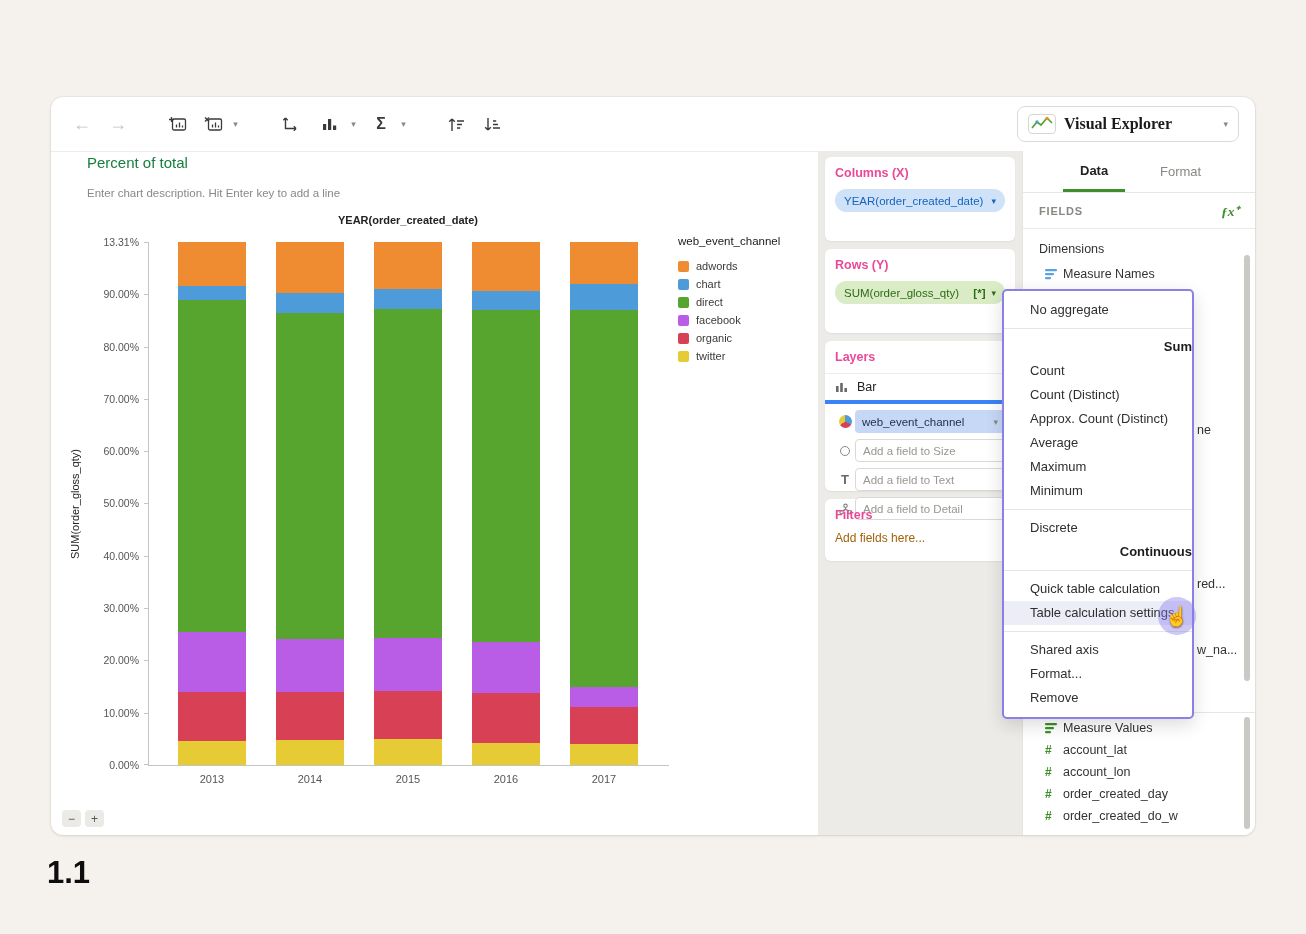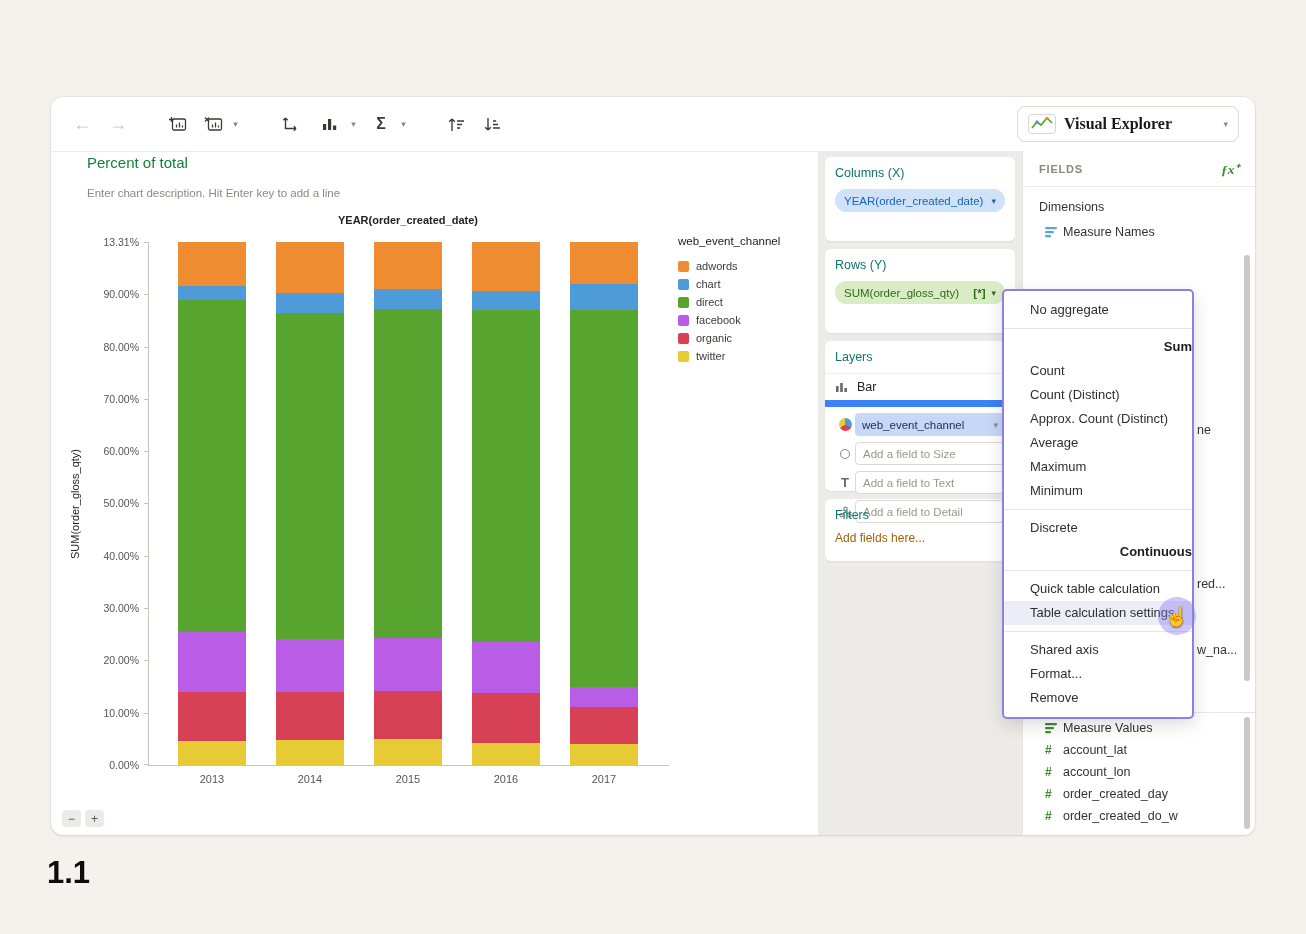--- a/index.html
+++ b/index.html
@@ -34,29 +34,29 @@
   .legend{position:absolute;left:627px;top:138px;width:160px;}
   .legend-title{font-size:11.5px;color:#1a1a1a;margin-bottom:10px;}
   .legend-item{display:flex;align-items:center;height:18px;font-size:11px;color:#3c3a37;cursor:pointer;}
   .swatch{width:11px;height:11px;border-radius:2px;margin-right:7px;flex:none;}
   .zoom-btn{position:absolute;width:19px;height:17px;background:#eceae7;border-radius:4px;color:#555;
     display:flex;align-items:center;justify-content:center;font-size:12px;cursor:pointer;}
 
   
   .shelf-panel{position:absolute;left:767px;top:54px;width:204px;height:684px;background:#ecebe8;box-sizing:border-box;padding:6px 7px;}
   .card{background:#fff;border-radius:6px;box-shadow:0 1px 2px rgba(0,0,0,.06);padding:9px 10px;margin-bottom:8px;box-sizing:border-box;}
-  .card-title{font-size:12.5px;font-weight:400;color:#0f766e;margin-bottom:9px;}
+  .card-title{font-size:12.5px;font-weight:700;color:#ec4899;margin-bottom:9px;}
   .pill{height:23px;border-radius:12px;display:flex;align-items:center;padding:0 9px;font-size:11.5px;
     justify-content:space-between;cursor:pointer;white-space:nowrap;}
   .pill-cols{background:#cfe2f8;color:#1565c0;}
   .pill-rows{background:#d9ecc5;color:#2e6b16;}
   .pill .caret{margin-left:6px;color:inherit;}
   .pill-badge{font-weight:700;margin-left:6px;}
   .mark-row{display:flex;align-items:center;gap:8px;margin:0 -10px;padding:6px 10px;border-top:1px solid #efedeb;
-    border-bottom:7px solid #3b82f6;font-size:12.5px;color:#222;cursor:pointer;}
+    border-bottom:4px solid #3b82f6;font-size:12.5px;color:#222;cursor:pointer;}
   .layer-row{display:flex;align-items:center;margin-top:6px;}
   .layer-icon{width:20px;display:flex;justify-content:center;align-items:center;flex:none;}
   .layer-field{flex:1;height:23px;border-radius:4px;display:flex;align-items:center;padding:0 7px;font-size:11.5px;
     box-sizing:border-box;cursor:pointer;}
   .layer-field.placeholder{border:1px solid #dbd9d6;color:#9a9792;background:#fff;}
   .layer-field.colored{background:#c6d8f6;color:#1c2c4e;justify-content:space-between;}
   .color-wheel{width:13px;height:13px;border-radius:50%;background:conic-gradient(#4d9cd9 0 33%,#d84055 33% 66%,#e7cb35 66% 100%);}
   .size-circle{width:10px;height:10px;border:1.5px solid #8a8885;border-radius:50%;box-sizing:border-box;}
   .text-T{font-size:13px;font-weight:700;color:#6b6966;}
   .filters-placeholder{font-size:12px;color:#a16207;cursor:pointer;}
@@ -367,20 +367,24 @@
       </div>
     </div>
 
     <div class="card" style="height:62px;">
       <div class="card-title">Filters</div>
       <div class="filters-placeholder">Add fields here...</div>
     </div>
   </div>
 
   <div class="right-panel">
+    <div class="rp-tabs">
+      <div class="tab tab-data">Data</div>
+      <div class="tab tab-format">Format</div>
+    </div>
     <div class="rp-fields-head">
       <span class="fields-label">FIELDS</span>
       <span class="fx-btn">ƒx⁺</span>
     </div>
     <div class="dim-label">Dimensions</div>
     <div id="dim-fields">
         <div class="field-item">
           <span class="f-icon">
             <svg width="12" height="12" viewBox="0 0 12 12">
               <g fill="#5aa2e0">

